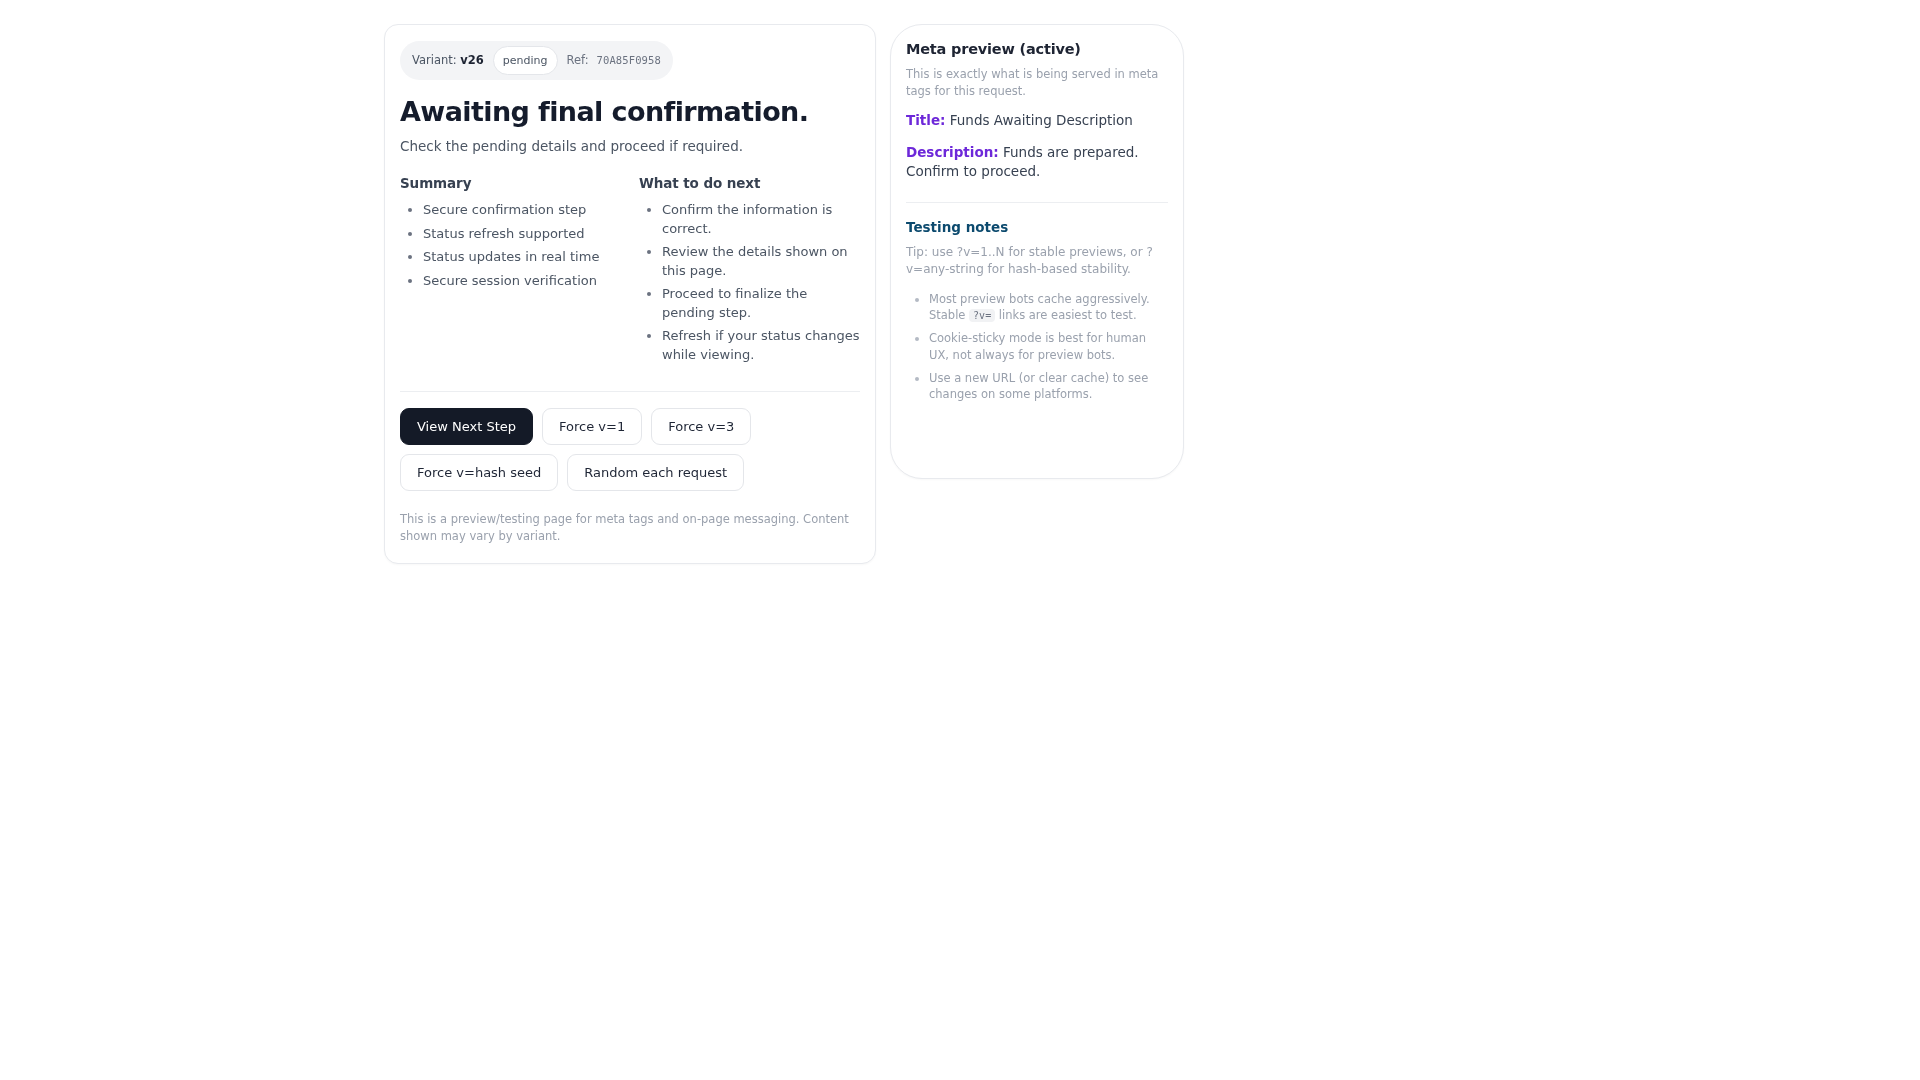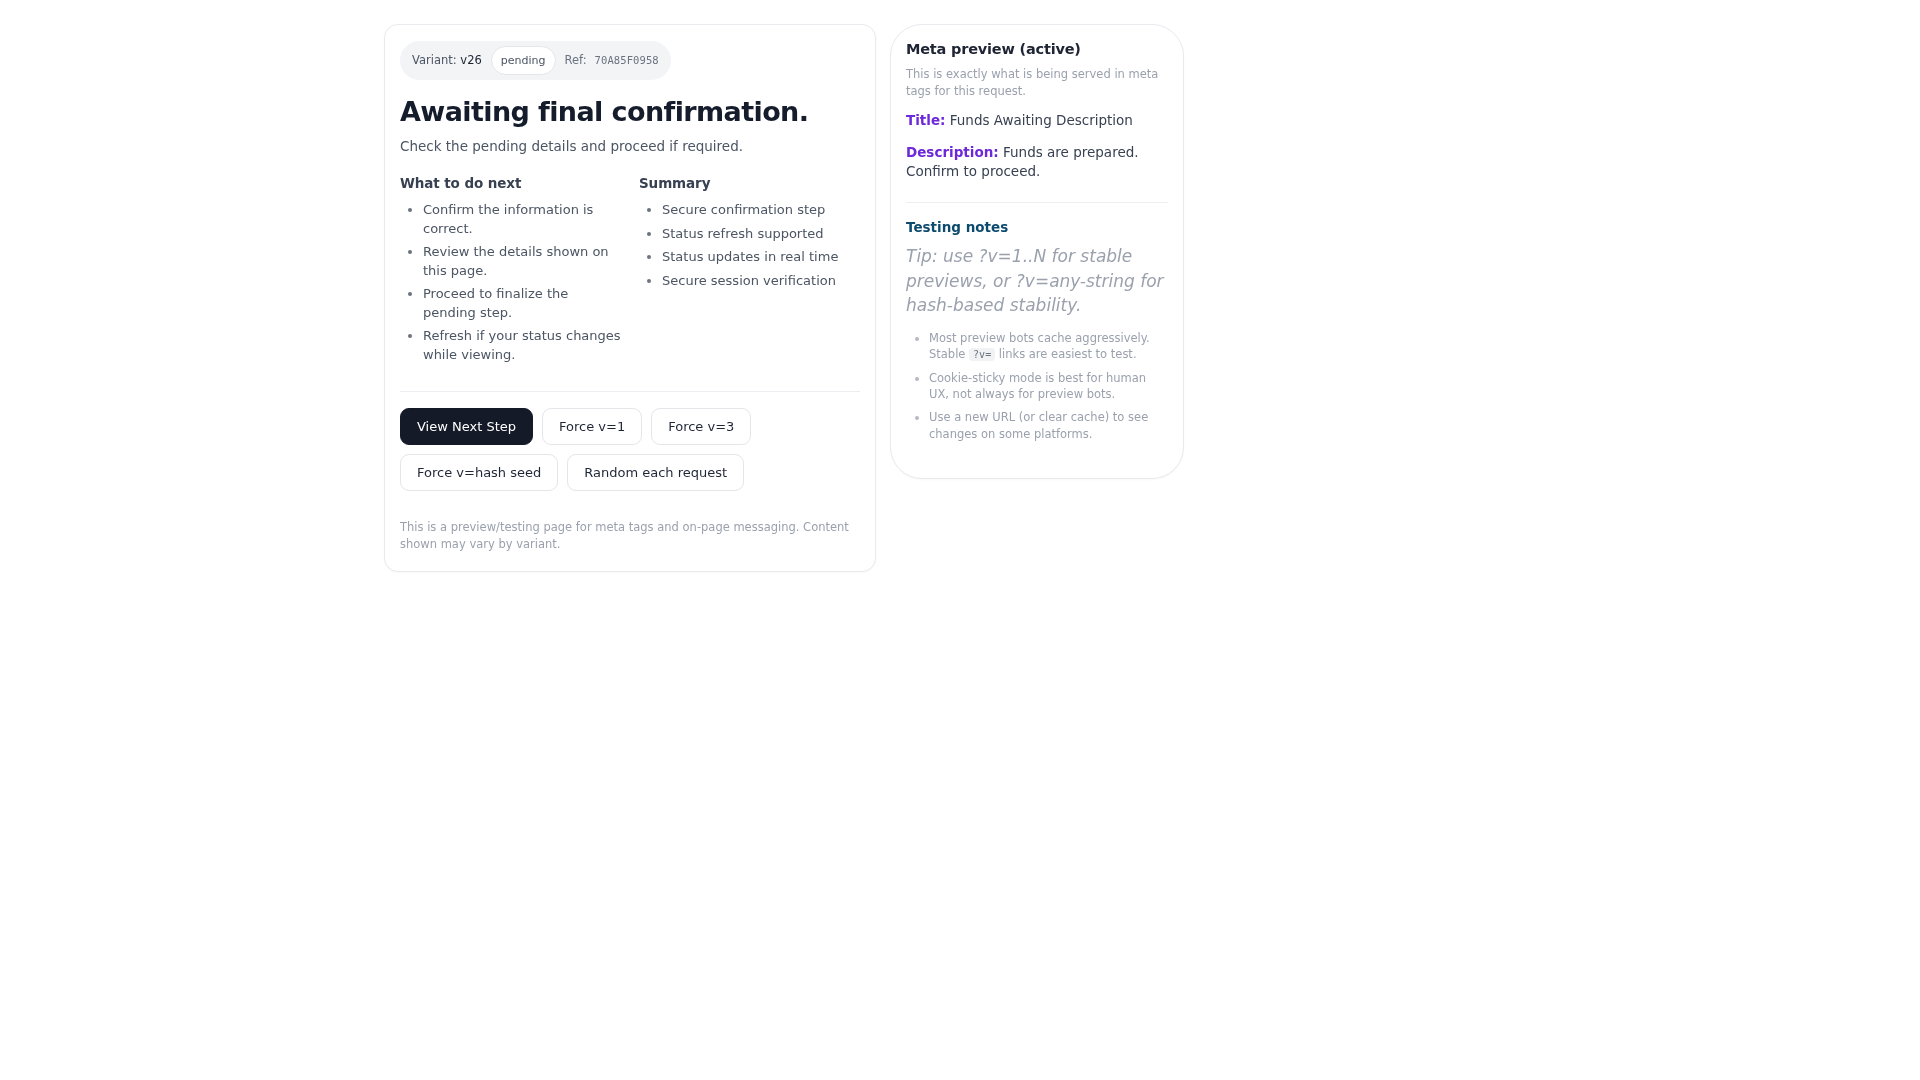--- a/index.html
+++ b/index.html
@@ -56,21 +56,21 @@
     align-items: center;
     gap: 9px;
     background: #f3f4f6;
     border-radius: 999px;
     padding: 5px 12px 5px 12px;
     font-size: 11.5px;
     color: #4b5563;
     line-height: 1;
   }
   .meta-variant { color: #4b5563; white-space: nowrap; }
-  .meta-variant b { color: #1e2433; font-weight: 400; }
+  .meta-variant b { color: #1e2433; font-weight: 700; }
   .pill {
     background: #ffffff;
     border: 1px solid #e4e6ea;
     border-radius: 999px;
     padding: 8px 9px;
     font-size: 11px;
     color: #4b5563;
     line-height: 1;
   }
   .meta-ref { color: #6b7280; white-space: nowrap; }
@@ -156,21 +156,21 @@
     white-space: nowrap;
   }
   .btn-primary {
     background: #141a27;
     border-color: #141a27;
     color: #ffffff;
   }
 
   
   .footnote {
-    margin: 28px 0 0 0;
+    margin: 20px 0 0 0;
     font-size: 11.5px;
     line-height: 1.48;
     color: #9aa1ad;
     max-width: 455px;
   }
 
   
   .side-title {
     margin: 0;
     font-size: 14.5px;
@@ -197,24 +197,23 @@
     margin: 20px 0 0 0;
   }
   .notes-title {
     margin: 16px 0 0 0;
     font-size: 13.5px;
     font-weight: 700;
     color: #0c4a6e;
   }
   .notes-tip {
     margin: 9px 0 10px 0;
-    font-size: 17px;
+    font-size: 12px;
     line-height: 1.45;
     color: #9aa1ad;
-    font-style: italic;
   }
   ul.notes {
     margin: 12px 0 0 0;
     padding-left: 23px;
     list-style: disc;
   }
   ul.notes li {
     font-size: 11.5px;
     line-height: 1.42;
     color: #9aa1ad;
@@ -247,35 +246,35 @@
         <span class="meta-ref">
           <span>Ref:</span><span class="refval">70A85F0958</span>
         </span>
       </div>
 
       <h1 class="headline">Awaiting final confirmation.</h1>
       <p class="subhead">Check the pending details and proceed if required.</p>
 
       <div class="cols">
         <div class="col">
+          <h2 class="col-title">Summary</h2>
+          <ul class="bullets">
+            <li>Secure confirmation step</li>
+            <li>Status refresh supported</li>
+            <li>Status updates in real time</li>
+            <li>Secure session verification</li>
+          </ul>
+        </div>
+        <div class="col">
           <h2 class="col-title">What to do next</h2>
           <ul class="bullets">
             <li>Confirm the information is correct.</li>
             <li>Review the details shown on this page.</li>
             <li>Proceed to finalize the pending step.</li>
             <li>Refresh if your status changes while viewing.</li>
-          </ul>
-        </div>
-        <div class="col">
-          <h2 class="col-title">Summary</h2>
-          <ul class="bullets">
-            <li>Secure confirmation step</li>
-            <li>Status refresh supported</li>
-            <li>Status updates in real time</li>
-            <li>Secure session verification</li>
           </ul>
         </div>
       </div>
 
       <div class="divider"></div>
 
       <div class="btn-rows">
         <div class="btn-row">
           <button class="btn btn-primary">View Next Step</button>
           <button class="btn">Force v=1</button>

